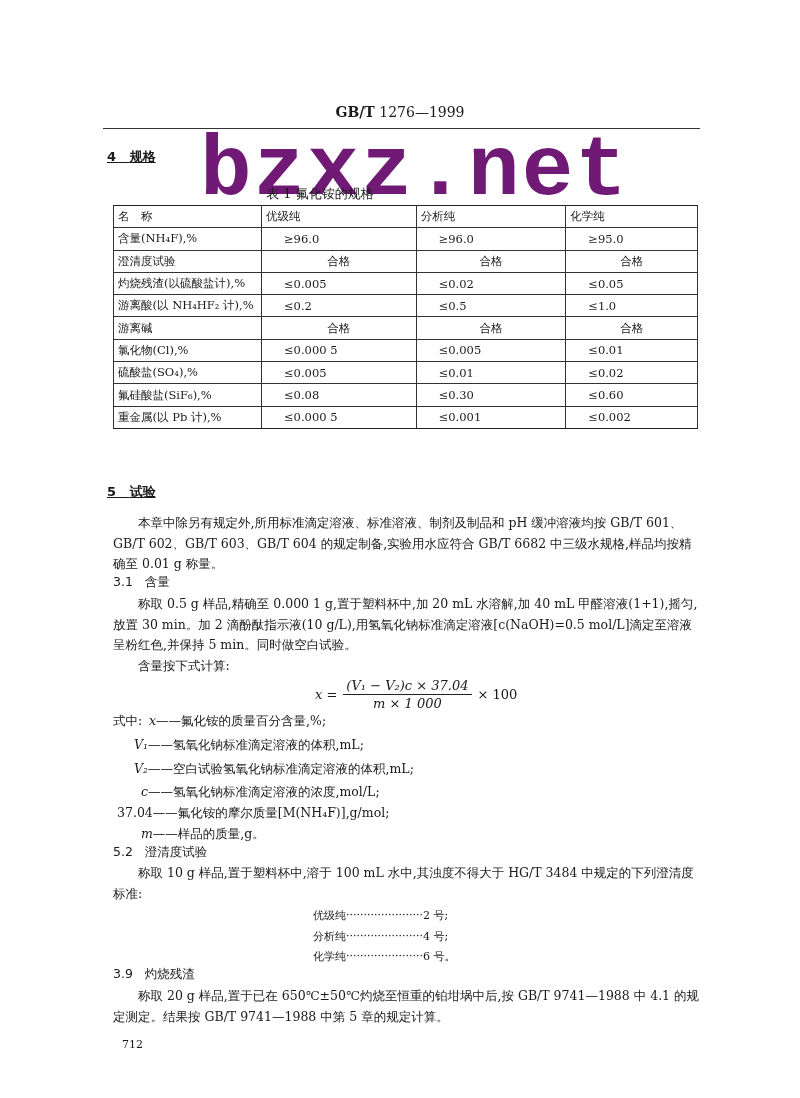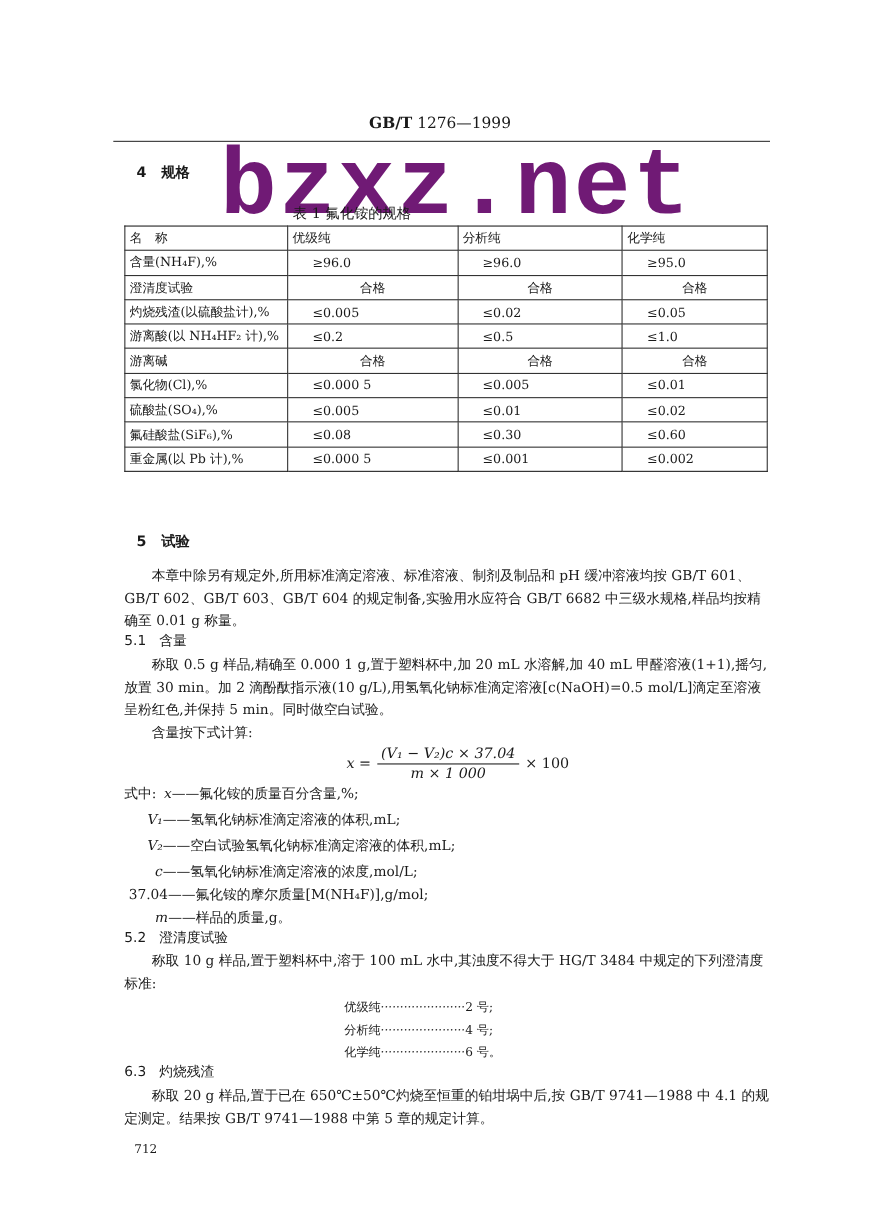--- a/index.html
+++ b/index.html
@@ -3,21 +3,21 @@
 <meta charset="utf-8">
 <style>
   html, body { margin:0; padding:0; background:#fff; }
   body { width:800px; height:1098px; position:relative; overflow:hidden;
          font-family:"DejaVu Serif","Liberation Serif",serif; color:#1a1a1a; }
   .watermark { position:absolute; left:200px; top:128px; font-family:Liberation Mono, monospace;
                font-weight:bold; font-size:86px; color:#701a75; letter-spacing:2px; line-height:1; z-index:0; }
   .header { position:absolute; left:0; width:800px; top:104px; text-align:center; font-size:14px; }
   .header b { font-weight:bold; }
   .hrule { position:absolute; left:103px; width:597px; top:128px; border-top:1.5px solid #333; }
-  .sec { position:absolute; left:124px; font-size:13px; font-weight:bold; font-family:"DejaVu Sans","Liberation Sans",sans-serif; z-index:1; }
+  .sec { position:absolute; left:107px; font-size:13px; font-weight:bold; font-family:"DejaVu Sans","Liberation Sans",sans-serif; z-index:1;text-decoration:underline; }
   .subsec { position:absolute; left:113px; font-size:12.5px; font-family:"DejaVu Sans","Liberation Sans",sans-serif; z-index:1; }
   .caption { position:absolute; left:0; width:640px; top:185px; text-align:center; font-size:13px; z-index:1; }
   table.spec { position:absolute; left:113px; top:205px; width:585px; border-collapse:collapse; font-size:11.5px; z-index:1; }
   table.spec td { border:1px solid #333; height:21.3px; padding:0 4px; white-space:nowrap; }
   table.spec td.val { text-align:left; padding-left:22px; }
   table.spec td.valc { text-align:center; }
   table.spec tr:first-child td { border-top:1.5px solid #222; }
   table.spec tr:last-child td { border-bottom:1.5px solid #222; }
   .para { position:absolute; left:113px; width:588px; font-size:12.5px; line-height:20.5px; z-index:1; }
   .indent { text-indent:25px; }
@@ -119,21 +119,21 @@
 </tbody>
   </table>
 
 <div class="sec" style="top:483px;">
   <span>5</span>&nbsp;&nbsp;
   <span>试验</span>
 </div>
 <div class="para indent" style="top:513px;">本章中除另有规定外,所用标准滴定溶液、标准溶液、制剂及制品和 pH 缓冲溶液均按 GB/T 601、GB/T 602、GB/T 603、GB/T 604 的规定制备,实验用水应符合 GB/T 6682 中三级水规格,样品均按精确至 0.01 g 称量。</div>
 
 <div class="subsec" style="top:574px;">
-  <span>5.1</span>&nbsp;&nbsp;
+  <span>3.1</span>&nbsp;&nbsp;
   <span>含量</span>
 </div>
 <div class="para indent" style="top:594px;">称取 0.5 g 样品,精确至 0.000 1 g,置于塑料杯中,加 20 mL 水溶解,加 40 mL 甲醛溶液(1+1),摇匀,放置 30 min。加 2 滴酚酞指示液(10 g/L),用氢氧化钠标准滴定溶液[c(NaOH)=0.5 mol/L]滴定至溶液呈粉红色,并保持 5 min。同时做空白试验。</div>
 <div class="para indent" style="top:656px;">含量按下式计算:</div>
 
 <div class="formula">
   <span>x =</span>
   <span class="frac">
     <span class="num">(V₁ − V₂)c × 37.04</span>
     <span class="den">m × 1 000</span>
@@ -171,18 +171,18 @@
   <span>优级纯</span><span>······················</span><span>2 号;</span>
 </div>
 <div class="list" style="top:927px;">
   <span>分析纯</span><span>······················</span><span>4 号;</span>
 </div>
 <div class="list" style="top:947px;">
   <span>化学纯</span><span>······················</span><span>6 号。</span>
 </div>
 
 <div class="subsec" style="top:966px;">
-  <span>6.3</span>&nbsp;&nbsp;
+  <span>3.9</span>&nbsp;&nbsp;
   <span>灼烧残渣</span>
 </div>
 <div class="para indent" style="top:986px;">称取 20 g 样品,置于已在 650℃±50℃灼烧至恒重的铂坩埚中后,按 GB/T 9741—1988 中 4.1 的规定测定。结果按 GB/T 9741—1988 中第 5 章的规定计算。</div>
 
 <div class="pageno">712</div>
 
 </body></html>

